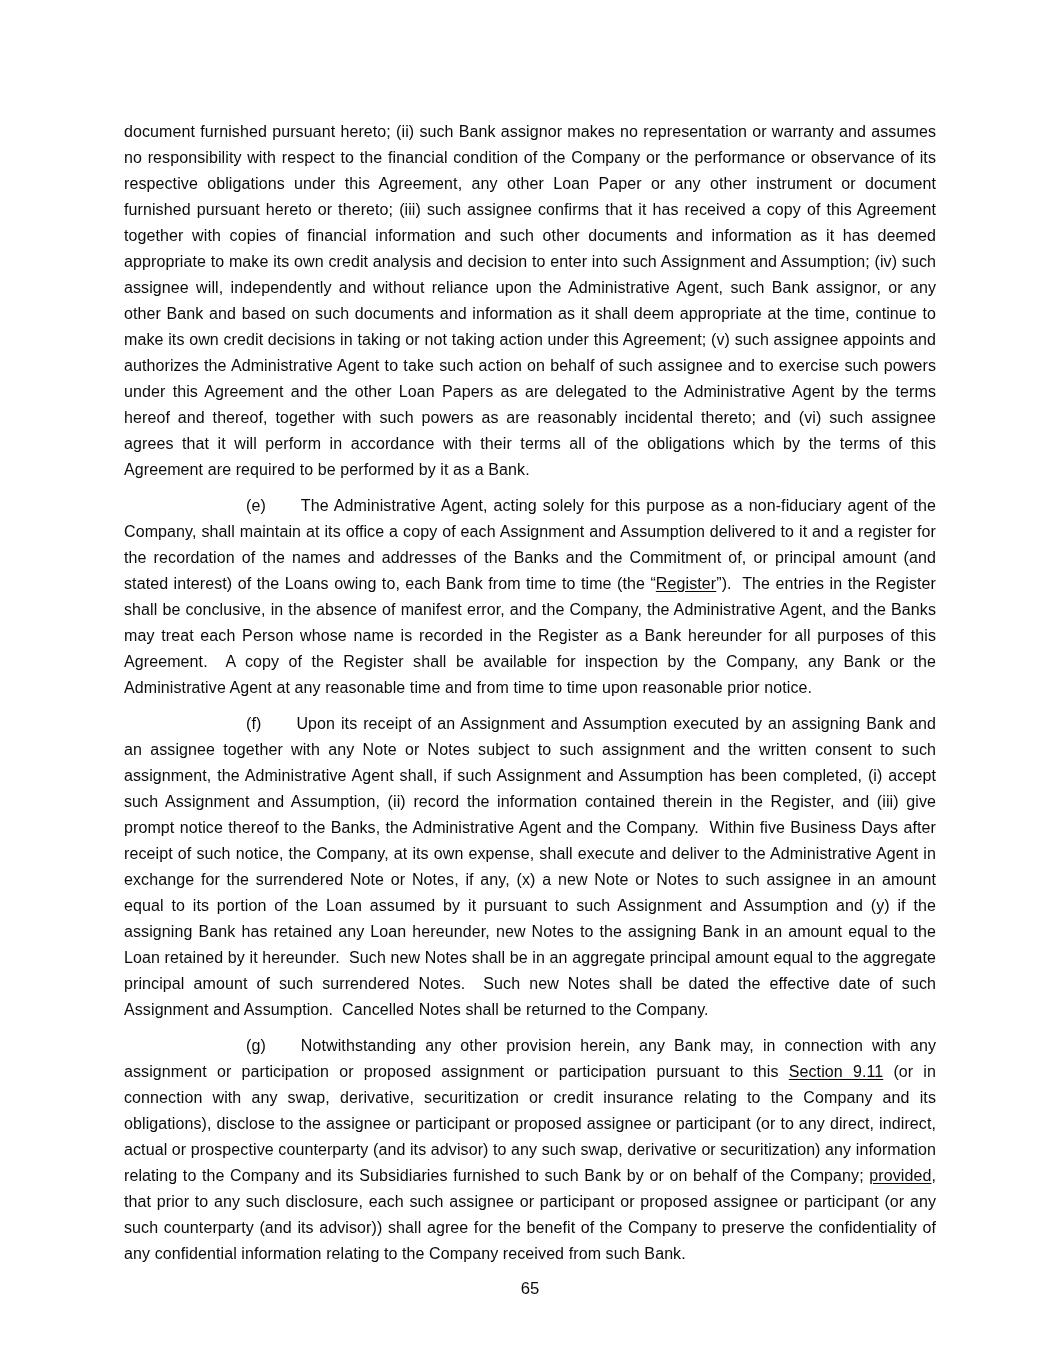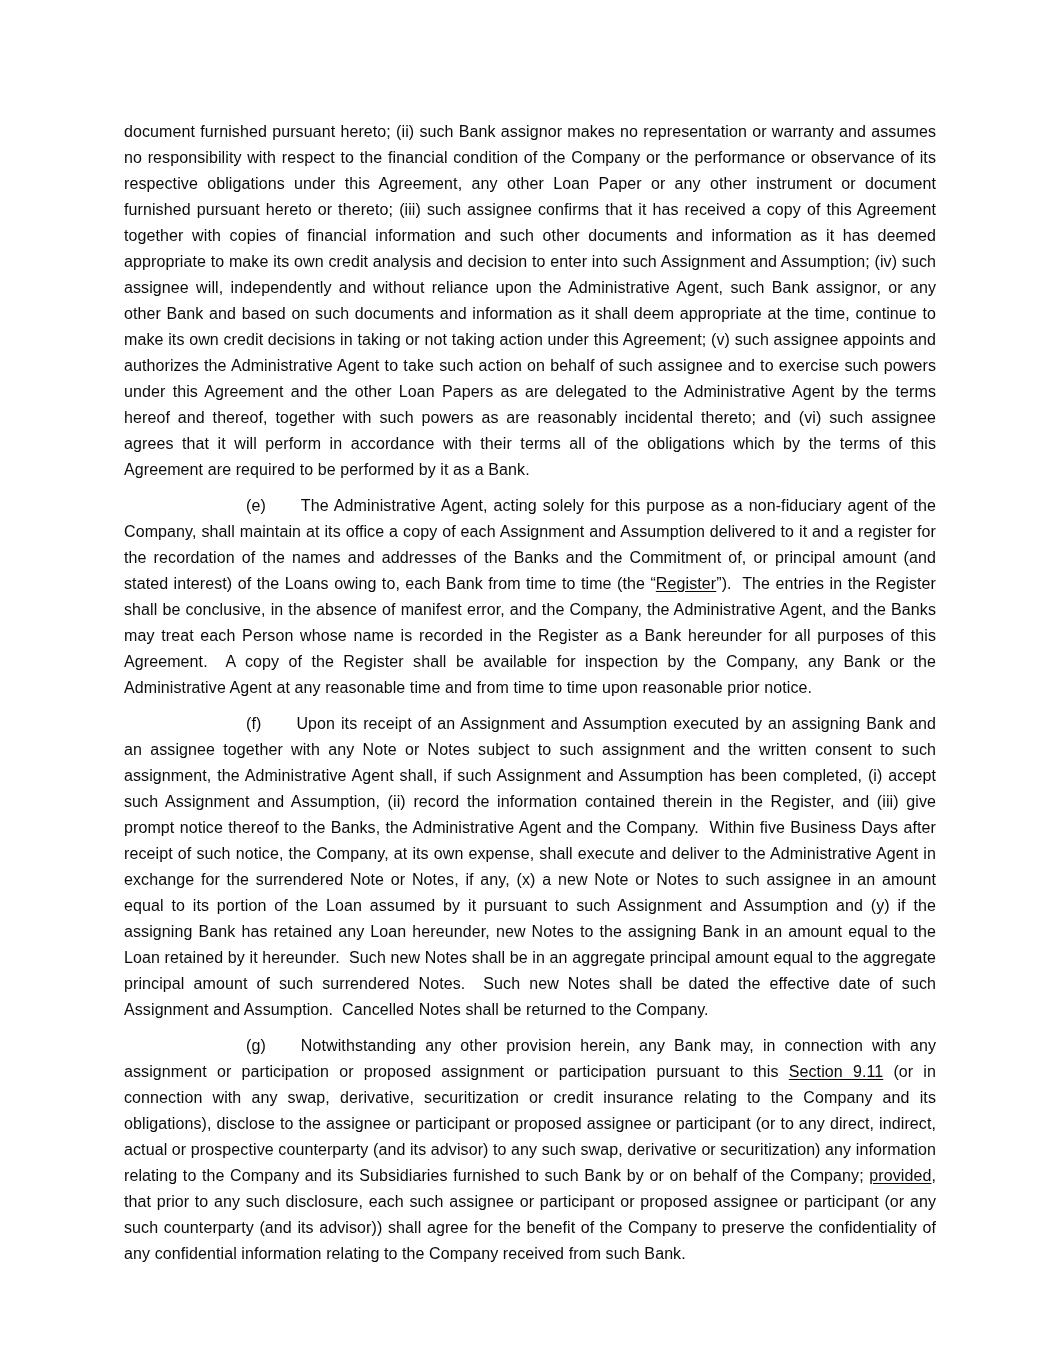--- a/index.html
+++ b/index.html
@@ -64,13 +64,14 @@
 </head>
 <body>
 
 <div class="page">
   <div class="text-block">
       <p class="para"><span class="">document furnished pursuant hereto; (ii) such Bank assignor makes no representation or warranty and assumes no responsibility with respect to the financial condition of the Company or the performance or observance of its respective obligations under this Agreement, any other Loan Paper or any other instrument or document furnished pursuant hereto or thereto; (iii) such assignee confirms that it has received a copy of this Agreement together with copies of financial information and such other documents and information as it has deemed appropriate to make its own credit analysis and decision to enter into such Assignment and Assumption; (iv) such assignee will, independently and without reliance upon the Administrative Agent, such Bank assignor, or any other Bank and based on such documents and information as it shall deem appropriate at the time, continue to make its own credit decisions in taking or not taking action under this Agreement; (v) such assignee appoints and authorizes the Administrative Agent to take such action on behalf of such assignee and to exercise such powers under this Agreement and the other Loan Papers as are delegated to the Administrative Agent by the terms hereof and thereof, together with such powers as are reasonably incidental thereto; and (vi) such assignee agrees that it will perform in accordance with their terms all of the obligations which by the terms of this Agreement are required to be performed by it as a Bank.</span></p>
       <p class="para indented"><span class="marker">(e)</span><span class="tab"></span><span class="">The Administrative Agent, acting solely for this purpose as a non-fiduciary agent of the Company, shall maintain at its office a copy of each Assignment and Assumption delivered to it and a register for the recordation of the names and addresses of the Banks and the Commitment of, or principal amount (and stated interest) of the Loans owing to, each Bank from time to time (the “</span><span class="u">Register</span><span class="">”).&nbsp; The entries in the Register shall be conclusive, in the absence of manifest error, and the Company, the Administrative Agent, and the Banks may treat each Person whose name is recorded in the Register as a Bank hereunder for all purposes of this Agreement.&nbsp; A copy of the Register shall be available for inspection by the Company, any Bank or the Administrative Agent at any reasonable time and from time to time upon reasonable prior notice.</span></p>
       <p class="para indented"><span class="marker">(f)</span><span class="tab"></span><span class="">Upon its receipt of an Assignment and Assumption executed by an assigning Bank and an assignee together with any Note or Notes subject to such assignment and the written consent to such assignment, the Administrative Agent shall, if such Assignment and Assumption has been completed, (i) accept such Assignment and Assumption, (ii) record the information contained therein in the Register, and (iii) give prompt notice thereof to the Banks, the Administrative Agent and the Company.&nbsp; Within five Business Days after receipt of such notice, the Company, at its own expense, shall execute and deliver to the Administrative Agent in exchange for the surrendered Note or Notes, if any, (x) a new Note or Notes to such assignee in an amount equal to its portion of the Loan assumed by it pursuant to such Assignment and Assumption and (y) if the assigning Bank has retained any Loan hereunder, new Notes to the assigning Bank in an amount equal to the Loan retained by it hereunder.&nbsp; Such new Notes shall be in an aggregate principal amount equal to the aggregate principal amount of such surrendered Notes.&nbsp; Such new Notes shall be dated the effective date of such Assignment and Assumption.&nbsp; Cancelled Notes shall be returned to the Company.</span></p>
       <p class="para indented"><span class="marker">(g)</span><span class="tab"></span><span class="">Notwithstanding any other provision herein, any Bank may, in connection with any assignment or participation or proposed assignment or participation pursuant to this </span><span class="u">Section 9.11</span><span class=""> (or in connection with any swap, derivative, securitization or credit insurance relating to the Company and its obligations), disclose to the assignee or participant or proposed assignee or participant (or to any direct, indirect, actual or prospective counterparty (and its advisor) to any such swap, derivative or securitization) any information relating to the Company and its Subsidiaries furnished to such Bank by or on behalf of the Company; </span><span class="u">provided</span><span class="">, that prior to any such disclosure, each such assignee or participant or proposed assignee or participant (or any such counterparty (and its advisor)) shall agree for the benefit of the Company to preserve the confidentiality of any confidential information relating to the Company received from such Bank.</span></p>
     </div>
+  <div class="page-number">65</div>
 </div>
 
 </body></html>

